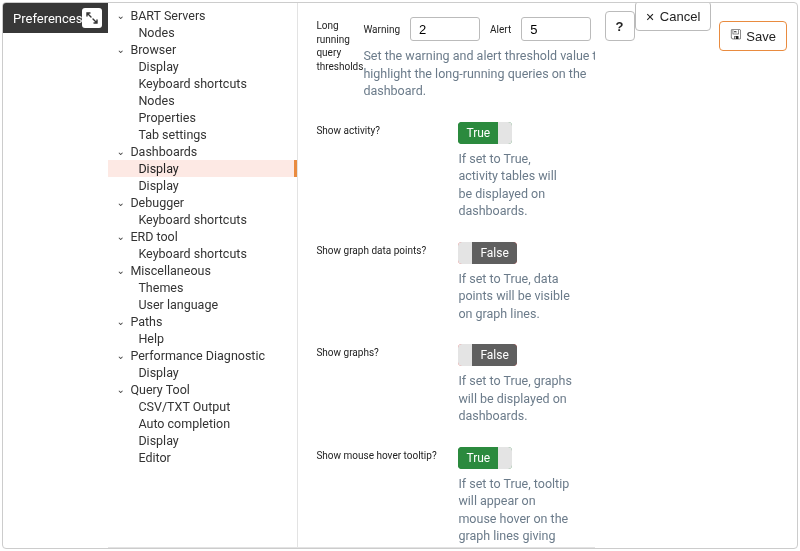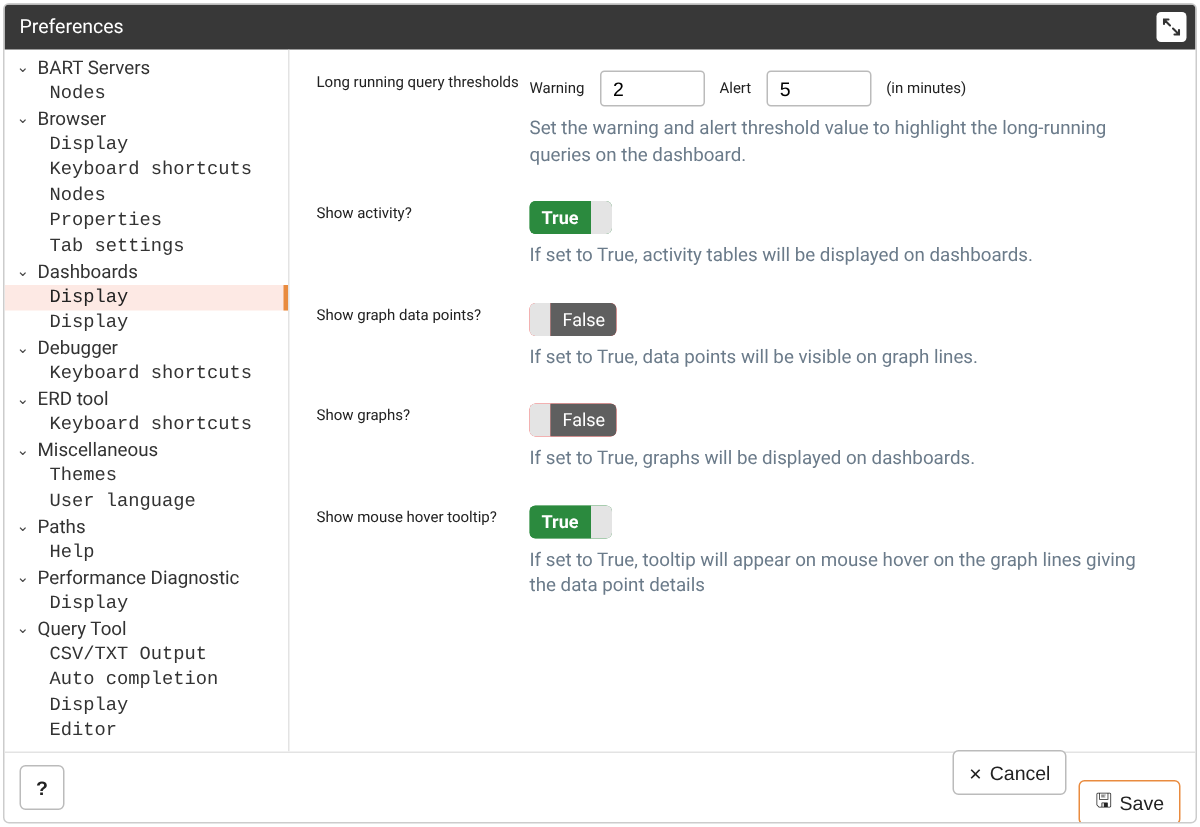--- a/index.html
+++ b/index.html
@@ -13,21 +13,21 @@
   overflow: hidden;
   position: relative;
 }
 .dialog {
   border: 1px solid #ccc;
   border-radius: 4px;
   width: 796px;
   height: 547px;
   margin: 2px;
   display: flex;
-  flex-direction: column;
+  flex-direction: row;
   overflow: hidden;
 }
 .titlebar {
   background: #383838;
   color: #fff;
   display: flex;
   align-items: center;
   justify-content: space-between;
   height: 30px;
   padding: 0 6px 0 10px;
@@ -61,21 +61,21 @@
   align-items: center;
   height: 17px;
   line-height: 17px;
   font-size: 12.5px;
   color: #333;
   cursor: pointer;
   white-space: nowrap;
   padding-right: 6px;
 }
 .tree-node.parent { padding-left: 8px; }
-.tree-node.child { padding-left: 30px; font-family: Liberation Mono, monospace; }
+.tree-node.child { padding-left: 30px; }
 .tree-node .chev {
   width: 12px;
   display: inline-block;
   color: #444;
   font-size: 10px;
   margin-right: 2px;
 }
 .tree-node.selected {
   background: #fde9e4;
   color: #222;
@@ -148,21 +148,21 @@
   height: 22px;
   display: flex;
   align-items: center;
 }
 .toggle .knob {
   width: 14px;
   height: 22px;
   background: #e4e4e4;
 }
 .toggle.on { background: #2b8a3e; }
-.toggle.on .lbl { background: #2b8a3e; font-weight: bold; }
+.toggle.on .lbl { background: #2b8a3e; }
 .toggle.off { background: #ef4444; flex-direction: row-reverse; }
 .toggle.off .lbl { background: #5f5f5f; }
 .footer {
   height: 46px;
   display: flex;
   align-items: center;
   justify-content: space-between;
   padding: 0 10px;
 }
 .btn {

